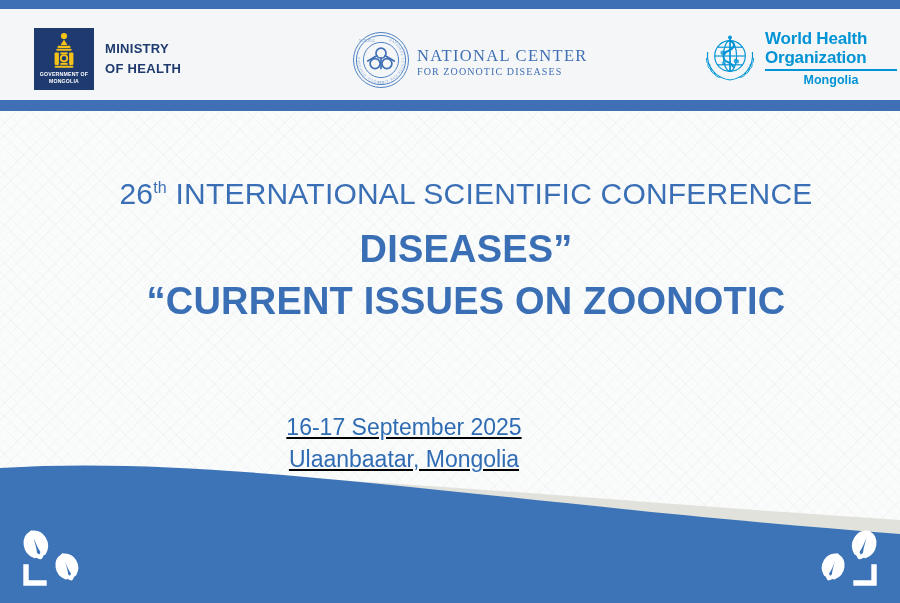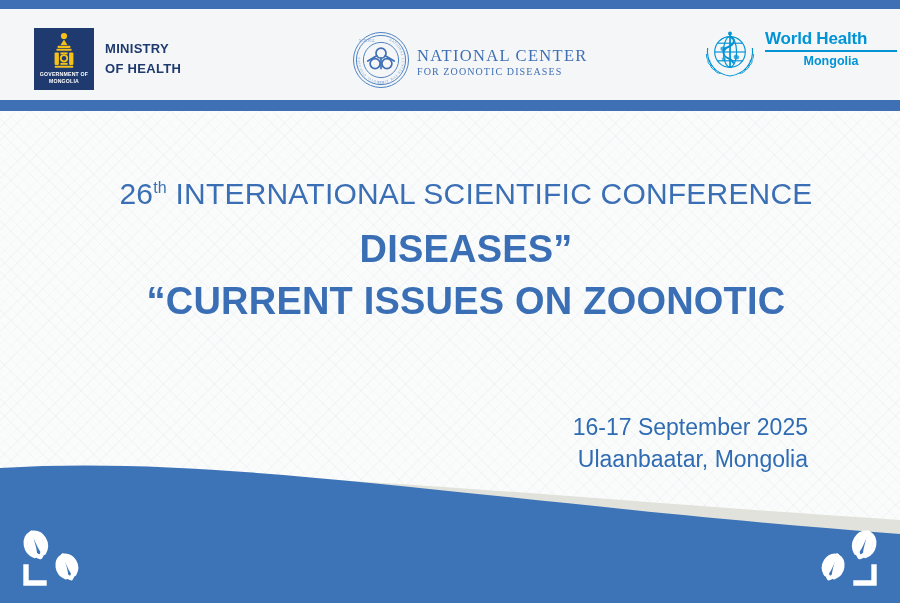--- a/index.html
+++ b/index.html
@@ -30,21 +30,21 @@
   }
   .moh-name{margin-left:11px;color:#1f3a6e;font-size:13px;font-weight:bold;line-height:20px;letter-spacing:.3px;}
 
   
   .nczd{position:absolute;left:352px;top:22px;display:flex;align-items:center;}
   .nczd-name{margin-left:7px;color:#3f6fb5;font-family:"Liberation Serif", serif;}
   .nczd-l1{font-size:16.5px;letter-spacing:1.3px;line-height:19px;}
   .nczd-l2{font-size:10px;letter-spacing:1.1px;line-height:13px;font-family:Liberation Serif, serif;}
 
   
-  .who{position:absolute;left:703px;top:20px;display:flex;align-items:flex-start;}
+  .who{position:absolute;left:703px;top:20px;display:flex;align-items:flex-end;}
   .who-name{margin-left:8px;}
   .who-l1,.who-l2{color:#0093d5;font-size:17px;font-weight:bold;line-height:19px;letter-spacing:-.2px;}
   .who-divider{width:132px;height:1.5px;background:#0093d5;margin:2px 0 2px 0;}
   .who-l3{color:#0093d5;font-size:12.5px;font-weight:bold;line-height:14px;text-align:center;width:132px;}
 
   
   .body-area{
     position:absolute;left:0;top:111px;width:900px;height:492px;
     background:
       repeating-linear-gradient(45deg, rgba(120,130,150,.045) 0 1px, transparent 1px 9px),
@@ -57,21 +57,21 @@
     color:#3a6fb5;font-size:30px;letter-spacing:.2px;line-height:40px;
     font-weight:400;white-space:nowrap;
   }
   .t-line1 sup{font-size:16px;vertical-align:super;line-height:0;}
   .t-main{
     color:#3a6fb5;font-size:38px;font-weight:bold;line-height:52px;
     letter-spacing:.2px;margin-top:9px;
   }
   .t-main .l{display:block;}
 
-  .subtitle{position:absolute;left:0;top:300px;width:808px;text-align:right;}
+  .subtitle{position:absolute;left:0;top:300px;width:808px;text-align:center;text-decoration:underline;}
   .s-line{color:#2f6cb3;font-size:23px;line-height:32px;font-weight:400;}
 
   
   .waves{position:absolute;left:0;bottom:0;width:900px;height:145px;}
 
   
   .knot-left{position:absolute;left:14px;bottom:12px;}
   .knot-right{position:absolute;right:14px;bottom:12px;}
 </style>
 </head>
@@ -182,20 +182,21 @@
             <path d="M20 28 q2.5 -.5 3 2 q-.3 2.5 -2.6 2.3 q-2 -.6 -1.6 -2.8 Z" opacity=".6"></path>
 
             <rect x="26.2" y="4.6" width="1.7" height="34" rx=".8"></rect>
             <path d="M27 8 q5 1.6 3.6 5.4 q-1.3 3.2 -5.4 4.6 q-4.4 1.5 -4.6 5.4 q-.2 4 4.4 5.8 q4.2 1.7 5.2 4.6" fill="none" stroke="#0093d5" stroke-width="1.9" stroke-linecap="round"></path>
             <circle cx="27" cy="4.4" r="1.9"></circle>
           </g>
         </svg>
       </span>
       <div class="who-name">
         <div class="who-l1">World Health</div>
+        <div class="who-l2">Organization</div>
         <div class="who-divider"></div>
         <div class="who-l3">Mongolia</div>
       </div>
     </div>
 
   </div>
 
   <div class="header-rule"></div>
 
   <div class="body-area">

